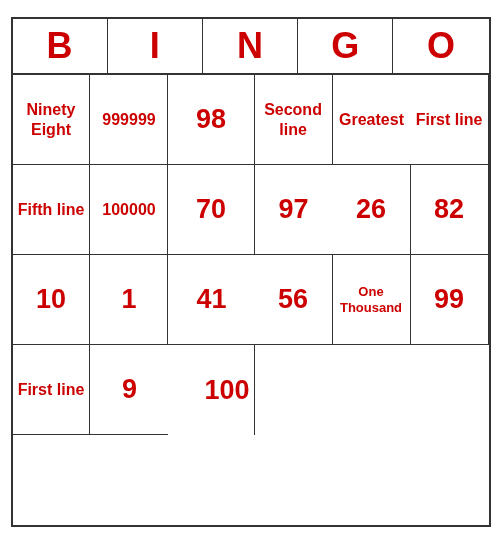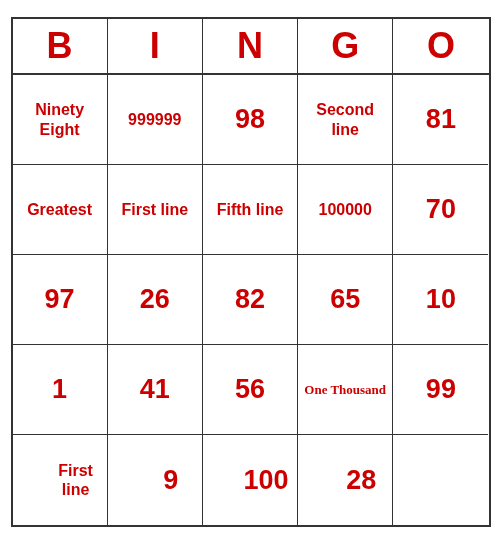--- a/index.html
+++ b/index.html
@@ -27,21 +27,21 @@
       font-weight: bold;
       color: #cc0000;
       padding: 6px 0;
       border-right: 1px solid #333;
     }
     .bingo-header-cell:last-child {
       border-right: none;
     }
     .bingo-grid {
       display: grid;
-      grid-template-columns: repeat(5, 1fr);
+      grid-template-columns: repeat(6, 1fr);
       grid-template-rows: repeat(5, 90px);
     }
     .bingo-cell {
       border-right: 1px solid #333;
       border-bottom: 1px solid #333;
       display: flex;
       align-items: center;
       justify-content: center;
       text-align: center;
       color: #cc0000;
@@ -55,53 +55,49 @@
     }
     .bingo-cell:nth-child(n+21) {
       border-bottom: none;
       padding-left: 36px;
     }
     .bingo-cell.small-text {
       font-size: 16px;
     }
     .bingo-cell.xsmall-text {
       font-size: 13px;
-      font-family: Liberation Serif, serif;
     }
   </style>
 </head>
 <body>
 
 <div class="bingo-card">
   <div class="bingo-header">
   <div class="bingo-header-cell">B</div>
       <div class="bingo-header-cell">I</div>
       <div class="bingo-header-cell">N</div>
       <div class="bingo-header-cell">G</div>
       <div class="bingo-header-cell">O</div>
     </div>
   <div class="bingo-grid">
   <div class="bingo-cell small-text">Ninety Eight</div>
       <div class="bingo-cell small-text">999999</div>
       <div class="bingo-cell">98</div>
       <div class="bingo-cell small-text">Second line</div>
-      <div class="bingo-cell">81</div>
       <div class="bingo-cell small-text">Greatest</div>
       <div class="bingo-cell small-text">First line</div>
       <div class="bingo-cell small-text">Fifth line</div>
       <div class="bingo-cell small-text">100000</div>
       <div class="bingo-cell">70</div>
       <div class="bingo-cell">97</div>
       <div class="bingo-cell">26</div>
       <div class="bingo-cell">82</div>
-      <div class="bingo-cell">65</div>
       <div class="bingo-cell">10</div>
       <div class="bingo-cell">1</div>
       <div class="bingo-cell">41</div>
       <div class="bingo-cell">56</div>
       <div class="bingo-cell xsmall-text">One Thousand</div>
       <div class="bingo-cell">99</div>
       <div class="bingo-cell small-text">First line</div>
       <div class="bingo-cell">9</div>
       <div class="bingo-cell">100</div>
-      <div class="bingo-cell">28</div>
     </div>
 </div>
 
 </body></html>

